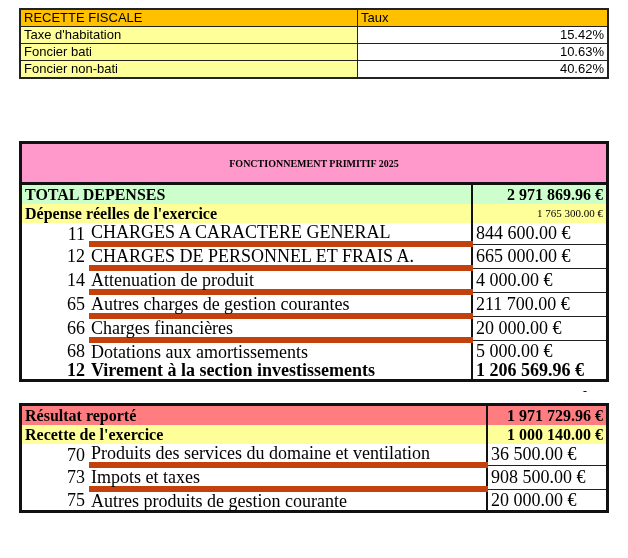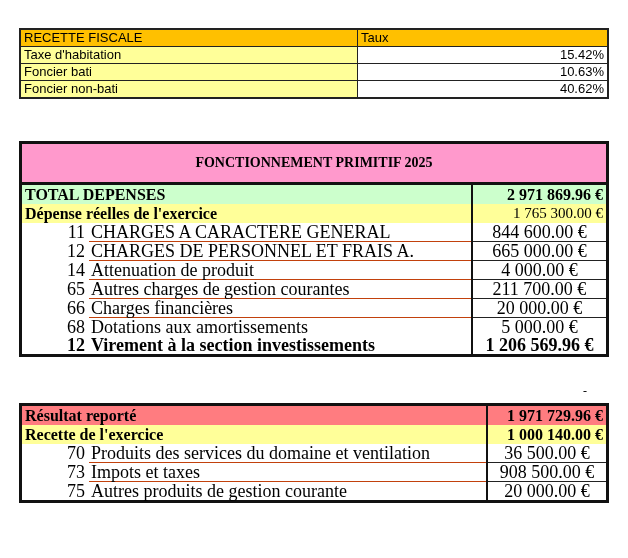--- a/index.html
+++ b/index.html
@@ -1,39 +1,39 @@
 <!DOCTYPE html>
 <html><head>
 <meta charset="utf-8">
 <style>
   html, body { margin:0; padding:0; background:#ffffff; }
   body { width:628px; height:558px; position:relative; overflow:hidden; }
-  .t1 { position:absolute; left:19px; top:28px; width:590px; border-collapse:collapse; border:2px solid #222; font-family:"Liberation Sans", sans-serif; font-size:13px; }
+  .t1 { position:absolute; left:19px; top:8px; width:590px; border-collapse:collapse; border:2px solid #222; font-family:"Liberation Sans", sans-serif; font-size:13px; }
   .t1 td { height:16px; padding:0 3px; border:1px solid #222; line-height:16px; white-space:nowrap; }
   .t1 .hdr { background:#ffc000; }
   .t1 .lbl { background:#ffff99; width:330px; }
   .t1 .val { background:#ffffff; text-align:right; }
   .t1 .hdr.c { }
 
   .t2, .t3 { position:absolute; left:19px; width:590px; border-collapse:collapse; border:3px solid #111; font-family:"Liberation Serif", serif; }
   .t2 { top:141px; }
   .t3 { top:403px; }
   .t2 td, .t3 td { padding:0 3px; white-space:nowrap; }
-  .title { background:#ff99cc; height:38px; text-align:center; font-weight:bold; font-size:14px; border-bottom:3px solid #111; }
+  .title { background:#ff99cc; height:38px; text-align:center; font-weight:bold; font-size:10px; border-bottom:3px solid #111; }
   .big { font-weight:bold; font-size:16px; height:19px; line-height:19px; }
   .green { background:#ccffcc; }
   .yellow { background:#ffff99; }
   .red { background:#ff7c80; }
   .lbl2 { width:330px; border-right:2px solid #111; }
   .r { text-align:right; }
-  .sub .r { font-size:15px; font-weight:normal; }
+  .sub .r { font-size:11px; font-weight:normal; }
   .line td { height:18px; font-size:18px; line-height:18px; }
   .line .code { width:60px; text-align:right; padding-right:4px; }
-  .line .desc { border-right:2px solid #111; border-bottom:1px solid #c2410c; padding-left:2px; }
-  .line .amt { text-align:center; border-bottom:1px solid #222; }
+  .line .desc { border-right:2px solid #111; border-bottom:6px solid #c2410c; padding-left:2px; }
+  .line .amt { text-align:left; border-bottom:1px solid #222; }
   .line.nob .desc, .line.nob .amt { border-bottom:none; }
   .line.bold td { font-weight:bold; }
   .dash { position:absolute; left:583px; top:384px; font-family:"Liberation Serif", serif; font-size:12px; }
 </style>
 </head>
 <body>
 
 <table class="t1">
   <tbody>
       <tr>

